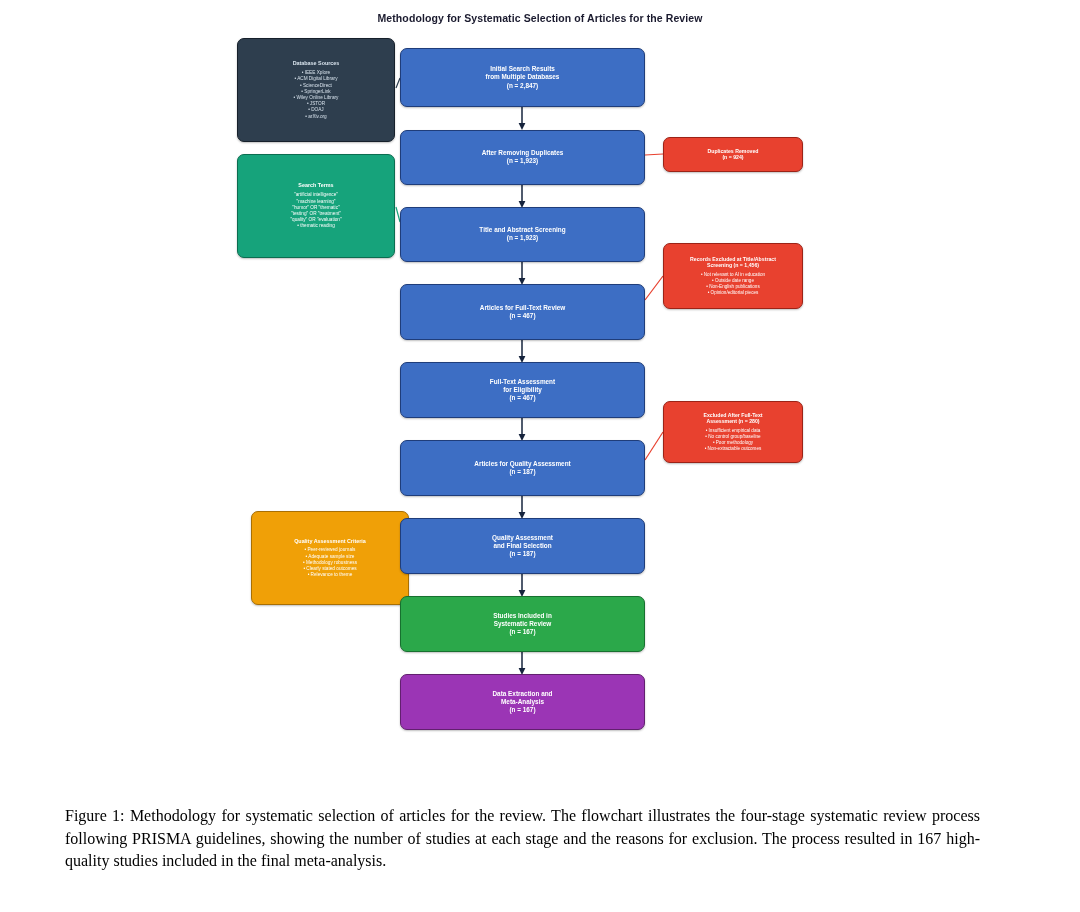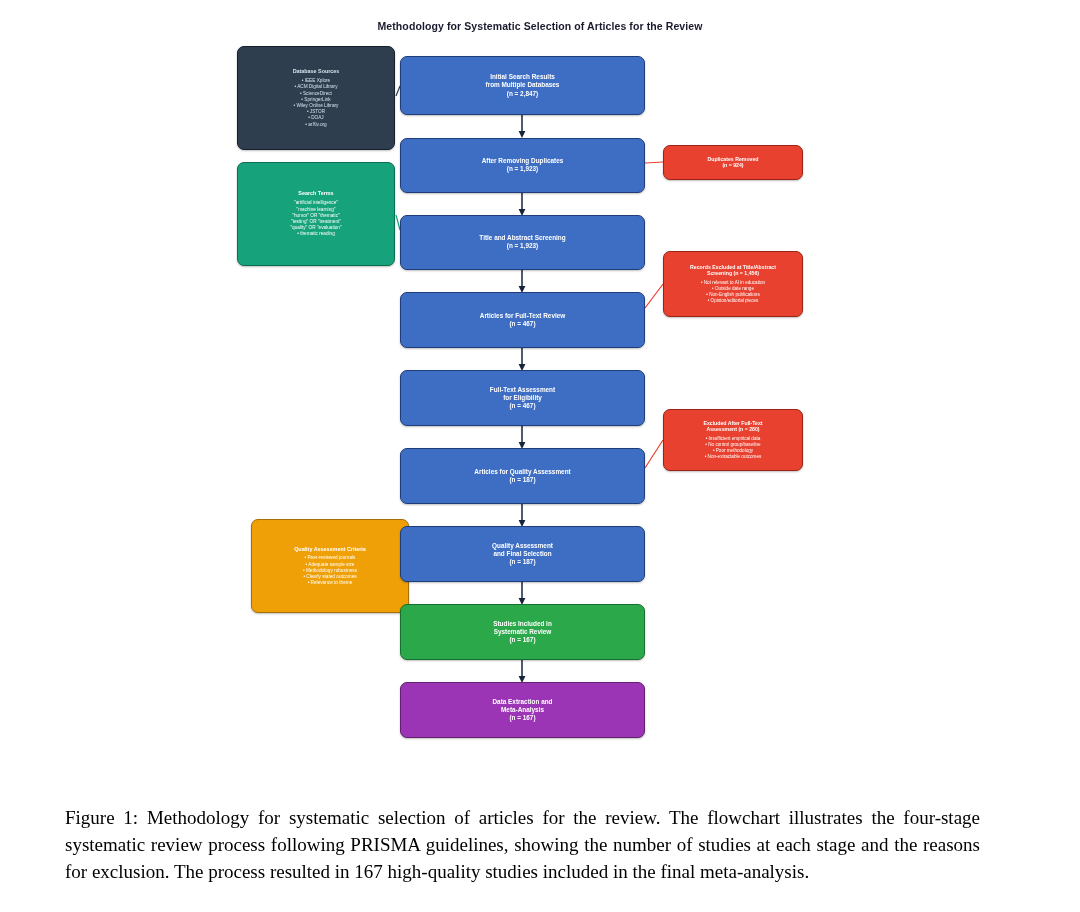--- a/index.html
+++ b/index.html
@@ -9,21 +9,21 @@
     width: 1080px;
     height: 912px;
     background: #ffffff;
     font-family: "Liberation Sans", sans-serif;
     position: relative;
     overflow: hidden;
   }
 
   #figure-area {
     position: absolute;
-    left: 0; top: 8px;
+    left: 0; top: 0;
     width: 1080px;
     height: 790px;
     padding-left: 26px;
   }
 
   #chart-title {
     position: absolute;
     left: 0;
     top: 12px;
     width: 1080px;
@@ -117,21 +117,21 @@
     height: 790px;
     pointer-events: none;
   }
 
   #caption {
     position: absolute;
     left: 65px;
     top: 805px;
     width: 915px;
     font-family: "Liberation Serif", serif;
-    font-size: 19px;
+    font-size: 16px;
     line-height: 1.42;
     color: #000000;
     text-align: justify;
   }
 </style>
 </head>
 <body>
 
 <div id="figure-area">
 

